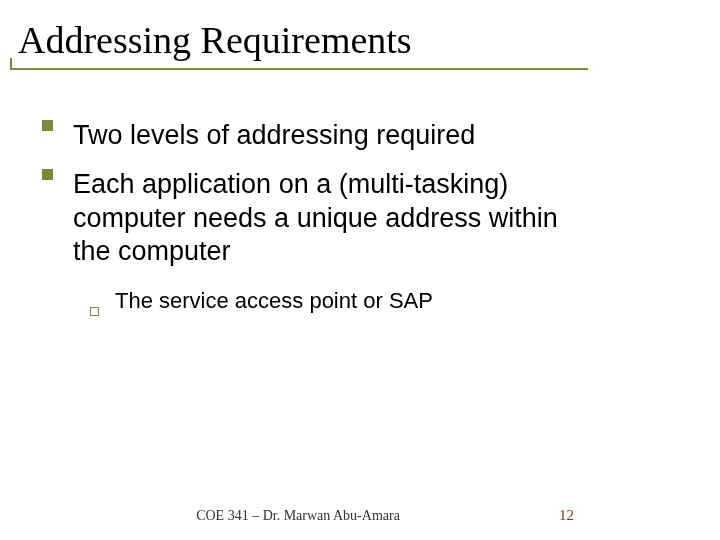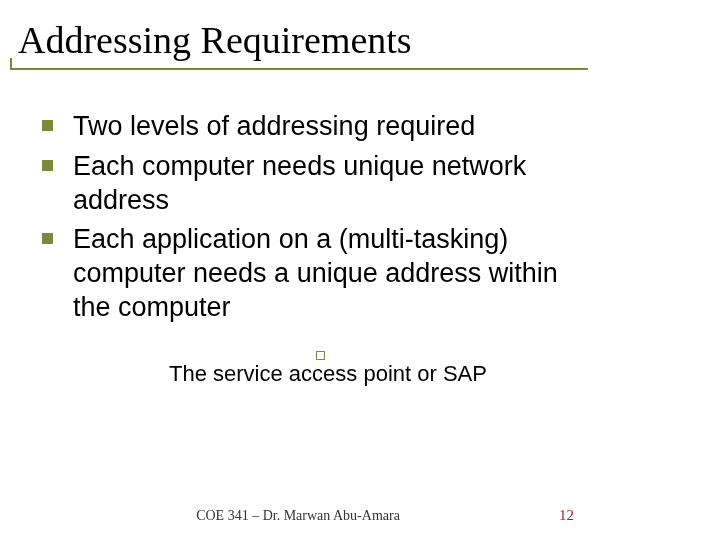--- a/index.html
+++ b/index.html
@@ -68,30 +68,30 @@
     height: 11px;
     background: #7b8a3a;
     margin-top: 10px;
     margin-right: 20px;
     flex: 0 0 auto;
   }
   .bul1 .text {
     font-size: 27px;
     line-height: 1.25;
     color: #000;
+    margin-top: 9px;
   }
   .sub {
     margin-left: 48px;
     margin-top: 18px;
   }
   .bul2 {
     display: flex;
-    align-items: center;
+    align-items: flex-end;
     margin-bottom: 4px;
-    flex-direction: column;
   }
   .bul2 .mark {
     width: 9px;
     height: 9px;
     box-sizing: border-box;
     border: 1.5px solid #7b8a3a;
     margin-top: 8px;
     margin-right: 16px;
     flex: 0 0 auto;
   }
@@ -133,24 +133,20 @@
     <div class="line"></div>
   </div>
 
   <div class="body">
 
     <div class="bul1">
       <div class="mark"></div>
       <div class="text">Two levels of addressing required</div>
     </div>
 
-    <div class="bul1">
-      <div class="mark"></div>
-      <div class="text">Each computer needs unique network address</div>
-    </div>
 
     <div class="bul1">
       <div class="mark"></div>
       <div class="text">Each application on a (multi-tasking) computer needs a unique address within the computer</div>
     </div>
 
     <div class="sub">
       <div class="bul2">
         <div class="mark"></div>
         <div class="text">The service access point or SAP</div>

